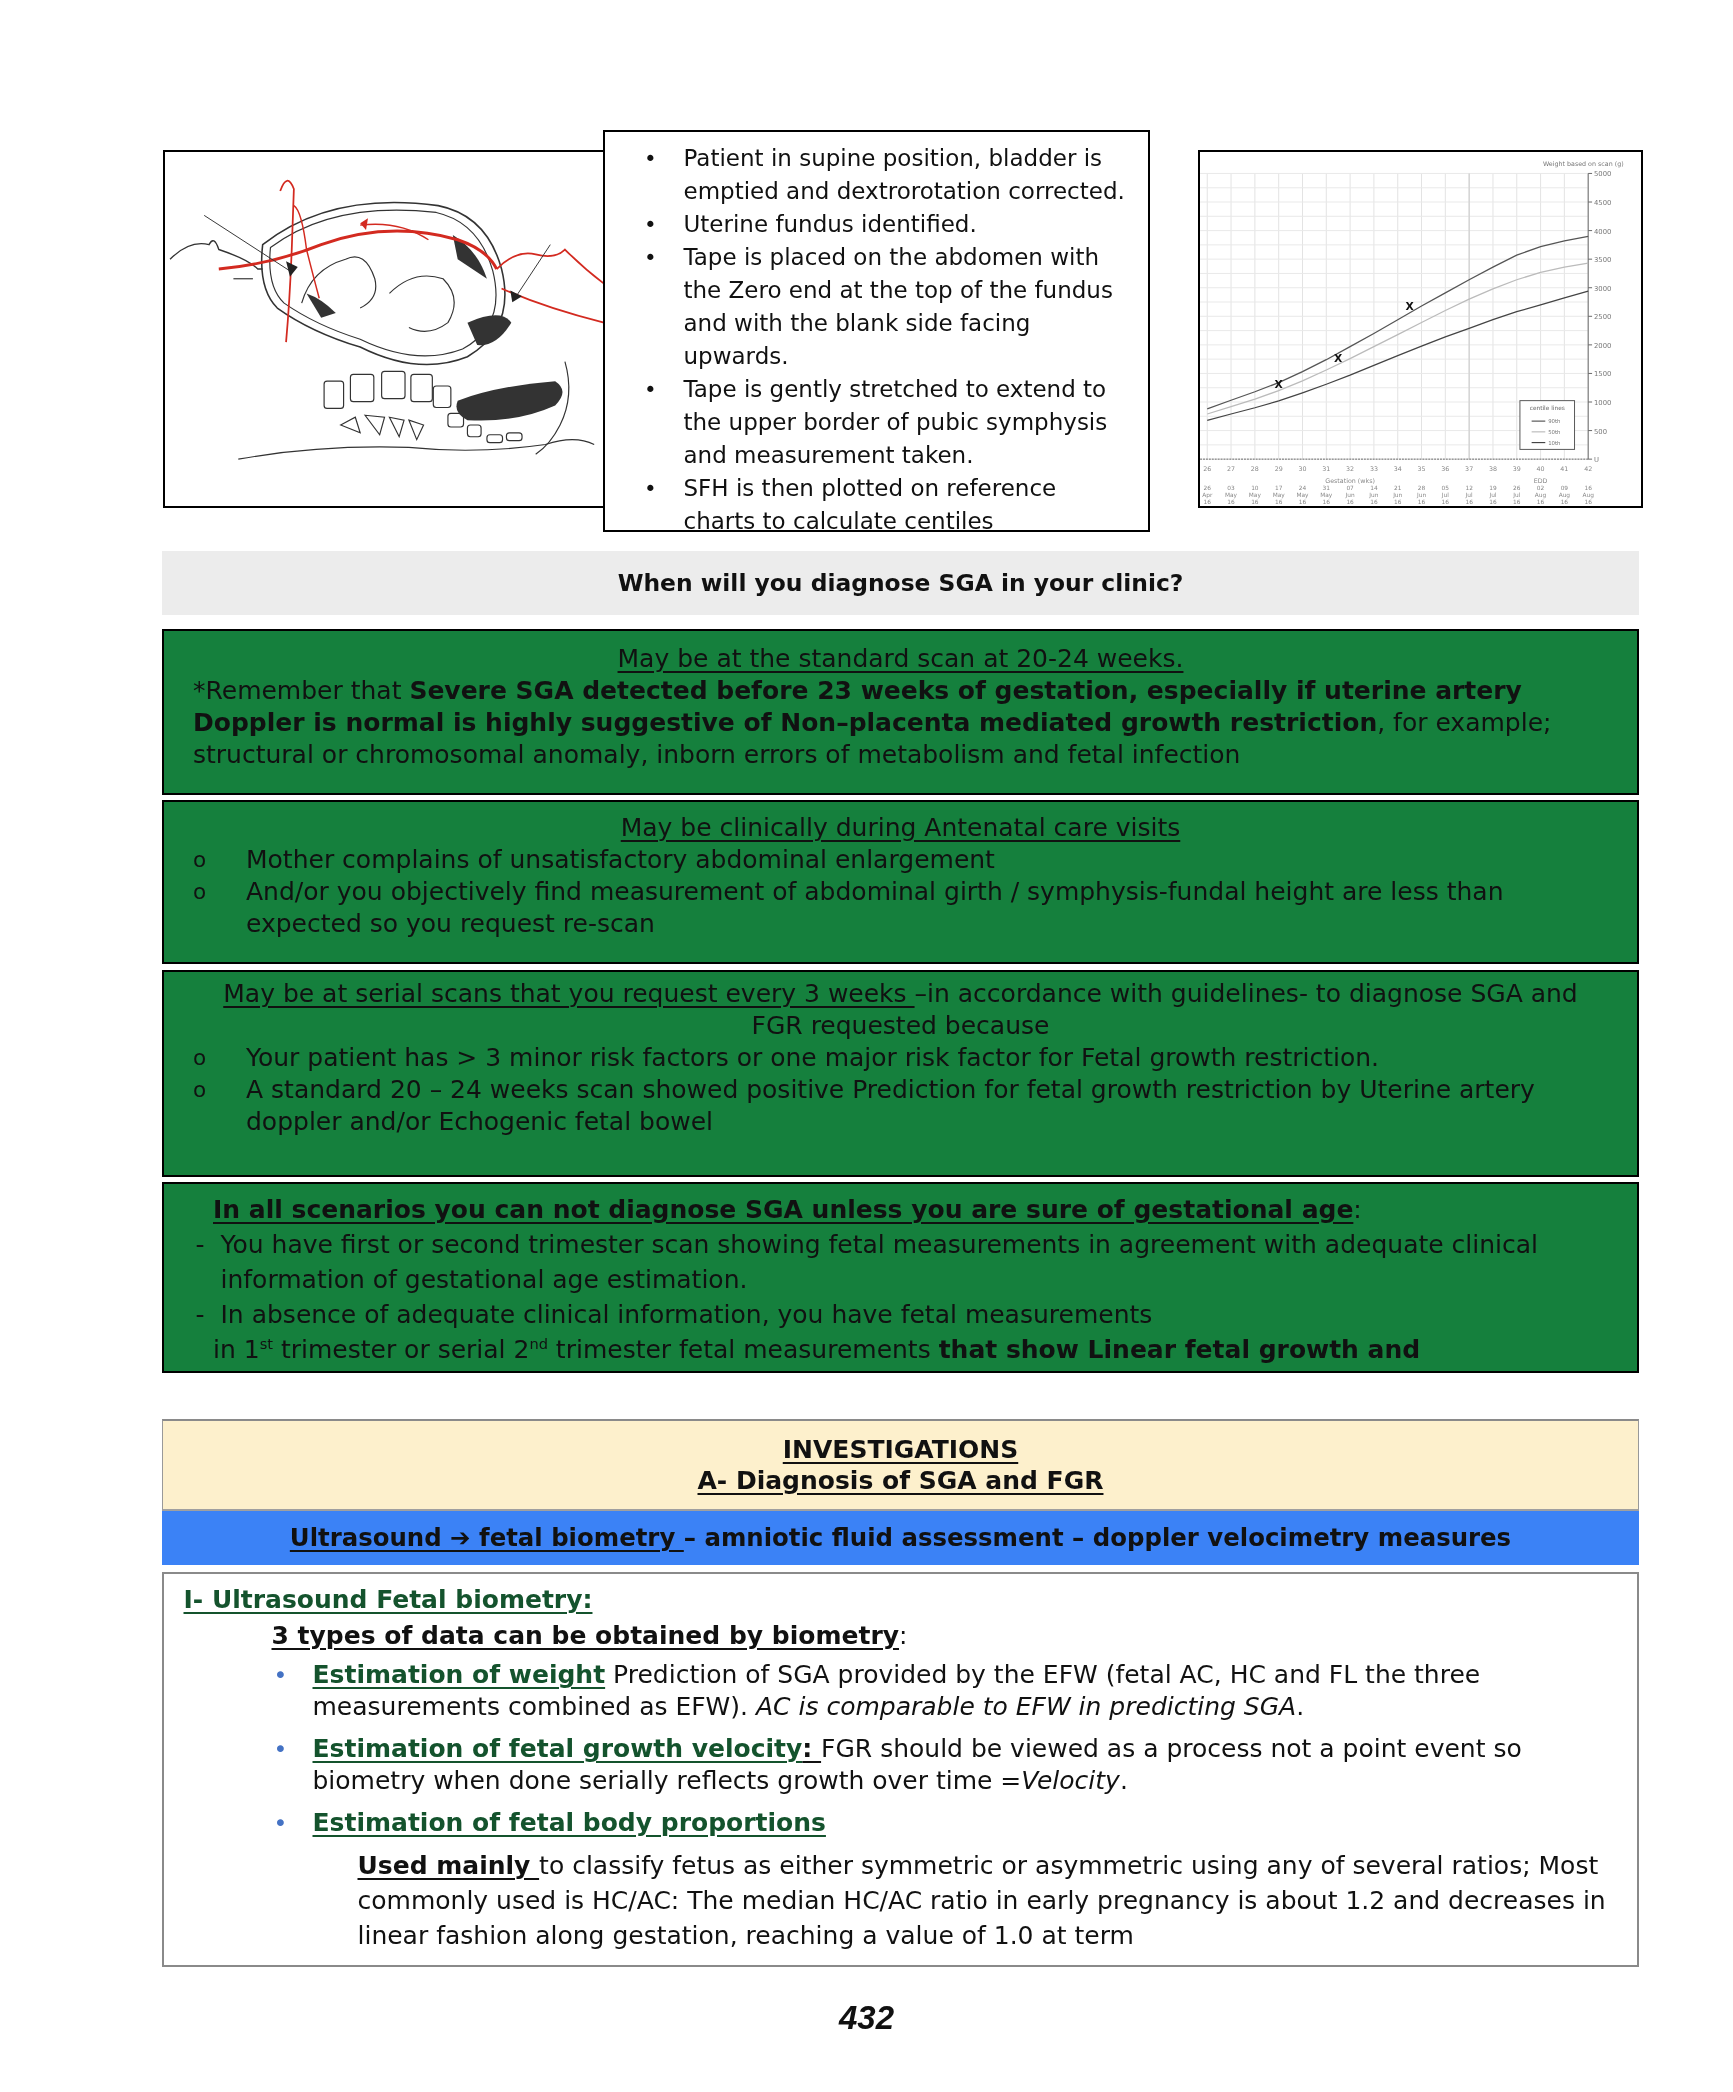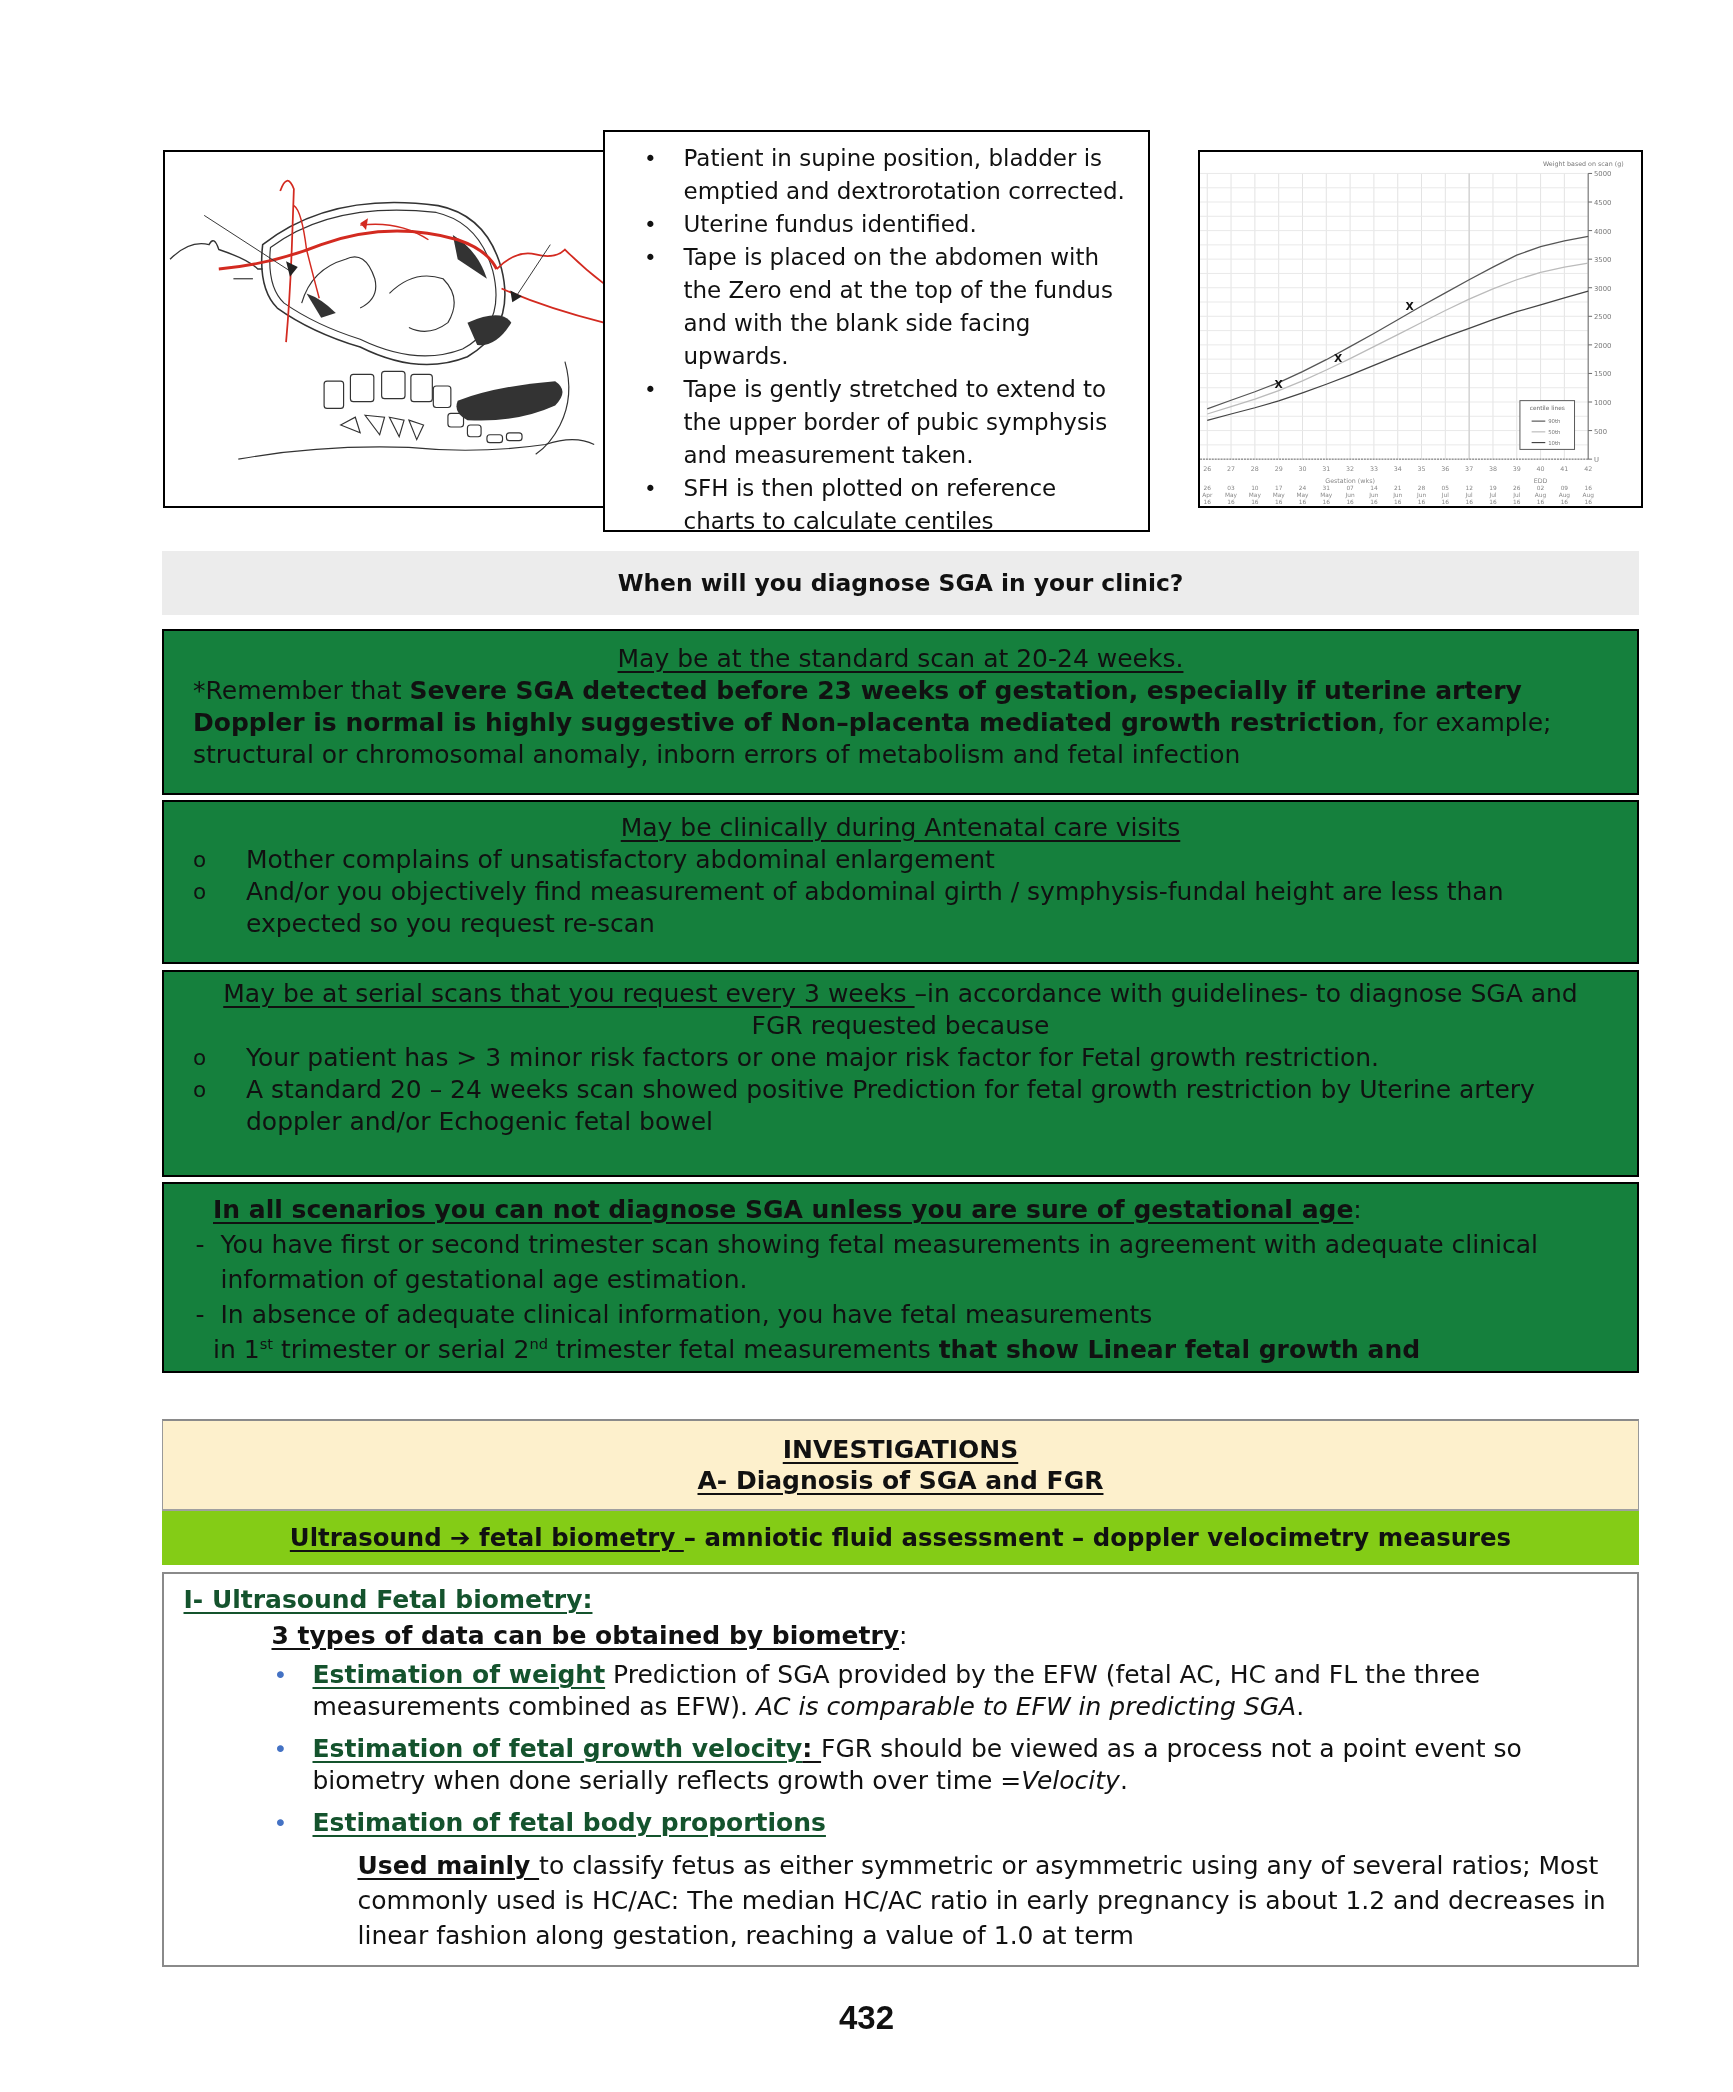--- a/index.html
+++ b/index.html
@@ -31,31 +31,31 @@
   .center { text-align: center; }
   .olist { list-style: none; }
   .olist li { position: relative; padding-left: 53px; }
   .olist li::before { content: "o"; position: absolute; left: 0; top: 0; font-size: 21.5px; }
   .dlist { list-style: none; }
   .dlist li { position: relative; padding-left: 29px; }
   .dlist li::before { content: "-"; position: absolute; left: 3.9px; top: 0; }
   sup { font-size: 14.6px; line-height: 0; vertical-align: super; }
 
   #inv-banner { left: 162px; top: 1419px; width: 1477px; height: 92px; background: #fdf0cc; border-top: 2.9px solid #8a8a8a; border-bottom: 2px solid #a0a0a0; border-left: 1px solid #999; border-right: 1px solid #999; text-align: center; font-size: 25px; font-weight: bold; line-height: 31px; padding-top: 12.7px; }
-  #us-banner { left: 162px; top: 1511px; width: 1477px; height: 54px; background: #84cc16; text-align: center; font-size: 24.4px; line-height: 54px; }
+  #us-banner { left: 162px; top: 1511px; width: 1477px; height: 54px; background: #3b82f6; text-align: center; font-size: 24.4px; line-height: 54px; }
 
   #bio-box { left: 162px; top: 1572px; width: 1477px; height: 395px; border: 2.9px solid #8a8a8a; background: #fff; padding: 9.8px 19.5px 0 19.5px; font-size: 25px; line-height: 32px; }
   #bio-box .h1 { font-size: 25px; font-weight: bold; }
   #bio-box .h2 { margin-left: 88px; font-weight: bold; margin-top: 3.9px; }
   #bio-box ul { list-style: none; margin-left: 88px; margin-top: 7.8px; }
   #bio-box ul li { position: relative; padding-left: 41px; margin-bottom: 9.8px; }
   #bio-box ul li::before { content: "\2022"; position: absolute; left: 2px; top: 0; color: #4472c4; font-size: 23.4px; }
   #bio-box .sub { margin-left: 174px; margin-top: -5.9px; line-height: 35px; }
 
-  #page-num { left: 0; top: 1999px; width: 1733px; text-align: center; font-size: 33px; font-weight: bold; font-family: "Liberation Sans", sans-serif; }
+  #page-num { left: 0; top: 1999px; width: 1733px; text-align: center; font-size: 33px; font-weight: bold; font-family: "Liberation Sans", sans-serif; font-style: italic; }
 </style>
 </head>
 <body>
 
 <div id="fig-left" class="abs">
   <svg width="443" height="352" viewBox="0 0 454 361">
 
     <path d="M5 110 Q25 90 45 95 Q50 85 55 100 Q85 110 95 120 L100 120" fill="none" stroke="#333" stroke-width="1.4"></path>
     <path d="M70 130 L90 130" stroke="#333" stroke-width="1.2"></path>
 

